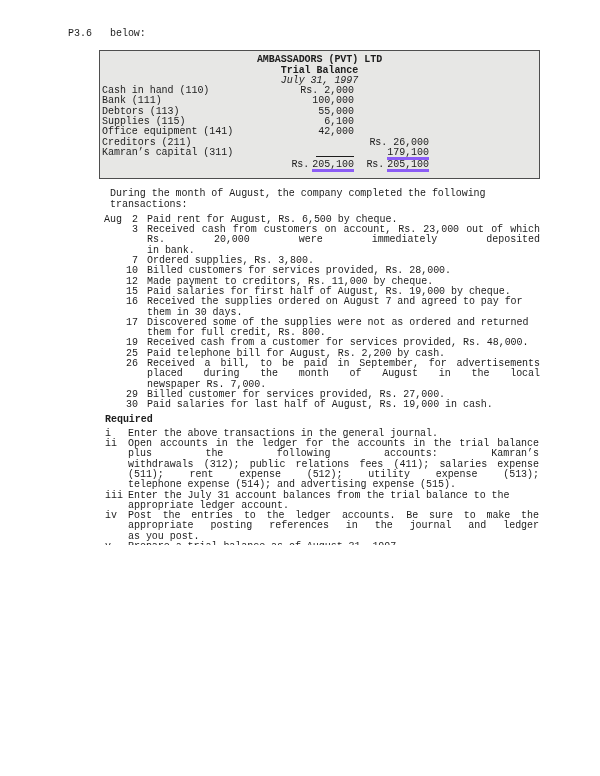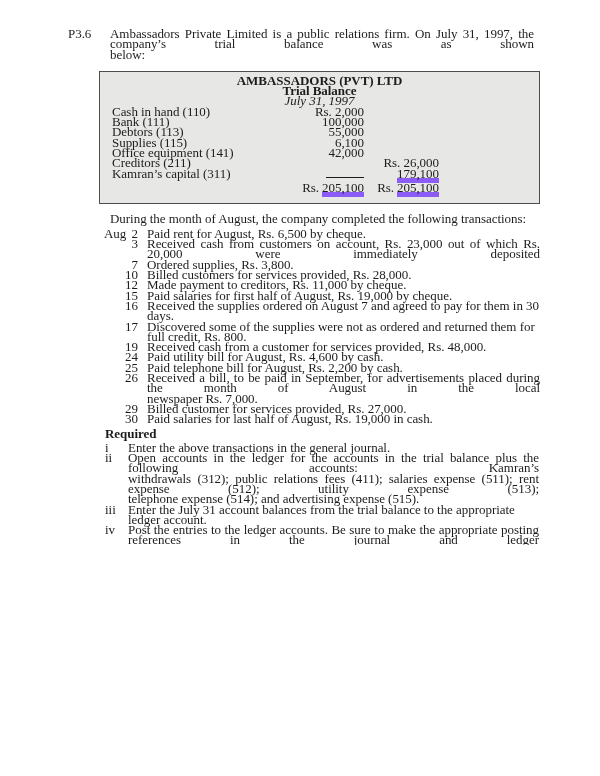--- a/index.html
+++ b/index.html
@@ -1,21 +1,21 @@
 <!DOCTYPE html>
 <html><head>
 <meta charset="utf-8">
 <style>
   html,body{margin:0;padding:0;background:#ffffff;}
   .page{
     position:relative;
     width:600px;height:545px;
     background:#ffffff;
-    font-family:Liberation Serif, serif;
-    font-size:13px;
+    font-family:Liberation Mono, monospace;
+    font-size:10px;
     line-height:10.3px;
     color:#1c1c1c;
     letter-spacing:-0.04px;
     overflow:hidden;
     box-sizing:border-box;
   }
   
   .intro-row{display:flex;padding-top:29px;margin-left:68px;width:466px;}
   .pnum{width:42px;flex:none;}
   .intro{flex:1;}
@@ -27,24 +27,24 @@
     width:441px;
     box-sizing:border-box;
     border:1.5px solid #4e4e4e;
     background:#e7e7e5;
     padding:4px 0 6px 0;
   }
   .tb-head{text-align:center;}
   .tb-company{font-weight:bold;}
   .tb-title{font-weight:bold;}
   .tb-date{font-style:italic;}
-  .tb-row{display:grid;grid-template-columns:155px 97px 75px 1fr;padding-left:12px;}
+  .tb-row{display:grid;grid-template-columns:155px 97px 75px 1fr;padding-left:2px;}
   .tb-acct{white-space:nowrap;}
   .tb-debit,.tb-credit{text-align:right;white-space:nowrap;}
-  .ul{border-bottom:5px solid #8b5cf6;display:inline-block;line-height:9px;}
+  .ul{border-bottom:3px solid #8b5cf6;display:inline-block;line-height:9px;}
   .rule-span{display:inline-block;width:38px;border-bottom:1px solid #1c1c1c;height:8px;}
   .rs-prefix{margin-right:3px;}
   
   .during{margin:10px 0 0 110px;width:429px;}
   
   .tx-list{margin:5px 0 0 104px;width:436px;}
   .tx-row{display:grid;grid-template-columns:20px 14px 1fr;}
   .tx-month{text-align:left;}
   .tx-day{text-align:right;}
   .tx-text{padding-left:9px;}
@@ -55,21 +55,20 @@
   .req-num{text-align:left;}
 </style>
 </head>
 <body>
 
 <div class="page">
 
   <div class="intro-row">
     <div class="pnum">P3.6</div>
     <div class="intro">
-      <div class="jl">Ambassadors Private Limited is a public relations firm. On July 31, 1997, the company’s trial balance was as shown</div>
       <div class="ll">below:</div>
     </div>
   </div>
 
   <div class="tb-box">
     <div class="tb-head">
       <div class="tb-company">AMBASSADORS (PVT) LTD</div>
       <div class="tb-title">Trial Balance</div>
       <div class="tb-date">July 31, 1997</div>
     </div>
@@ -136,20 +135,21 @@
       <div class="tx-text">
         <div class="ll">Paid rent for August, Rs. 6,500 by cheque.</div>
       </div>
     </div>
 
     <div class="tx-row">
       <div class="tx-month"></div>
       <div class="tx-day">3</div>
       <div class="tx-text">
         <div class="jl">Received cash from customers on account, Rs. 23,000 out of which Rs. 20,000 were immediately deposited</div>
+        <div class="ll">in bank.</div>
       </div>
     </div>
 
     <div class="tx-row">
       <div class="tx-month"></div>
       <div class="tx-day">7</div>
       <div class="tx-text">
         <div class="ll">Ordered supplies, Rs. 3,800.</div>
       </div>
     </div>
@@ -195,27 +195,20 @@
     </div>
 
     <div class="tx-row">
       <div class="tx-month"></div>
       <div class="tx-day">19</div>
       <div class="tx-text">
         <div class="ll">Received cash from a customer for services provided, Rs. 48,000.</div>
       </div>
     </div>
 
-    <div class="tx-row">
-      <div class="tx-month"></div>
-      <div class="tx-day">24</div>
-      <div class="tx-text">
-        <div class="ll">Paid utility bill for August, Rs. 4,600 by cash.</div>
-      </div>
-    </div>
 
     <div class="tx-row">
       <div class="tx-month"></div>
       <div class="tx-day">25</div>
       <div class="tx-text">
         <div class="ll">Paid telephone bill for August, Rs. 2,200 by cash.</div>
       </div>
     </div>
 
     <div class="tx-row">

